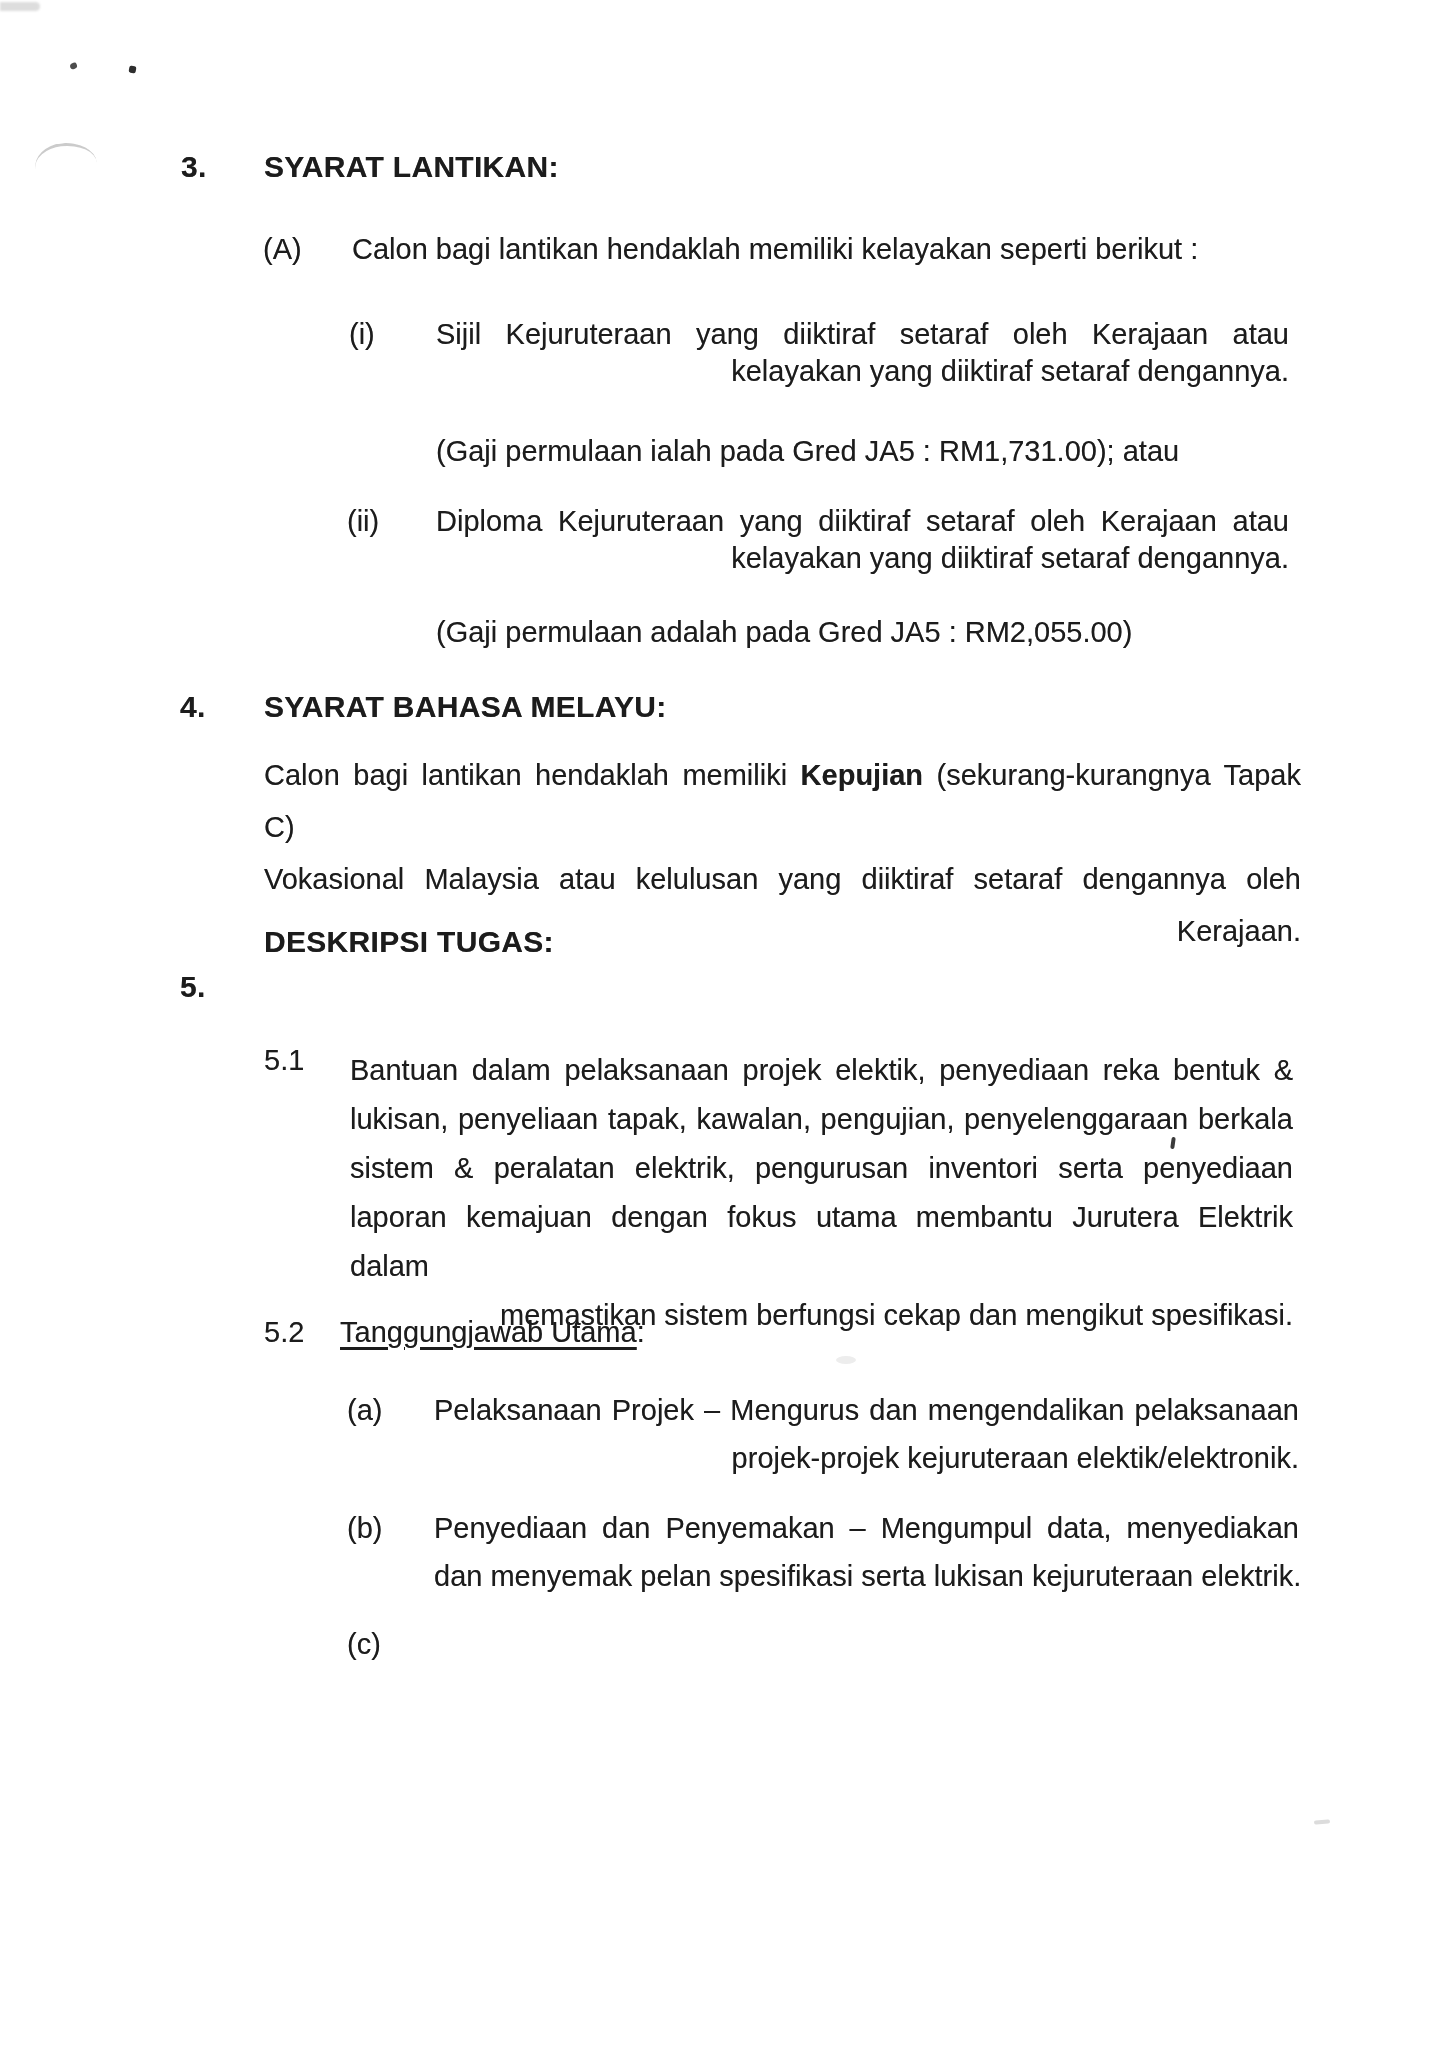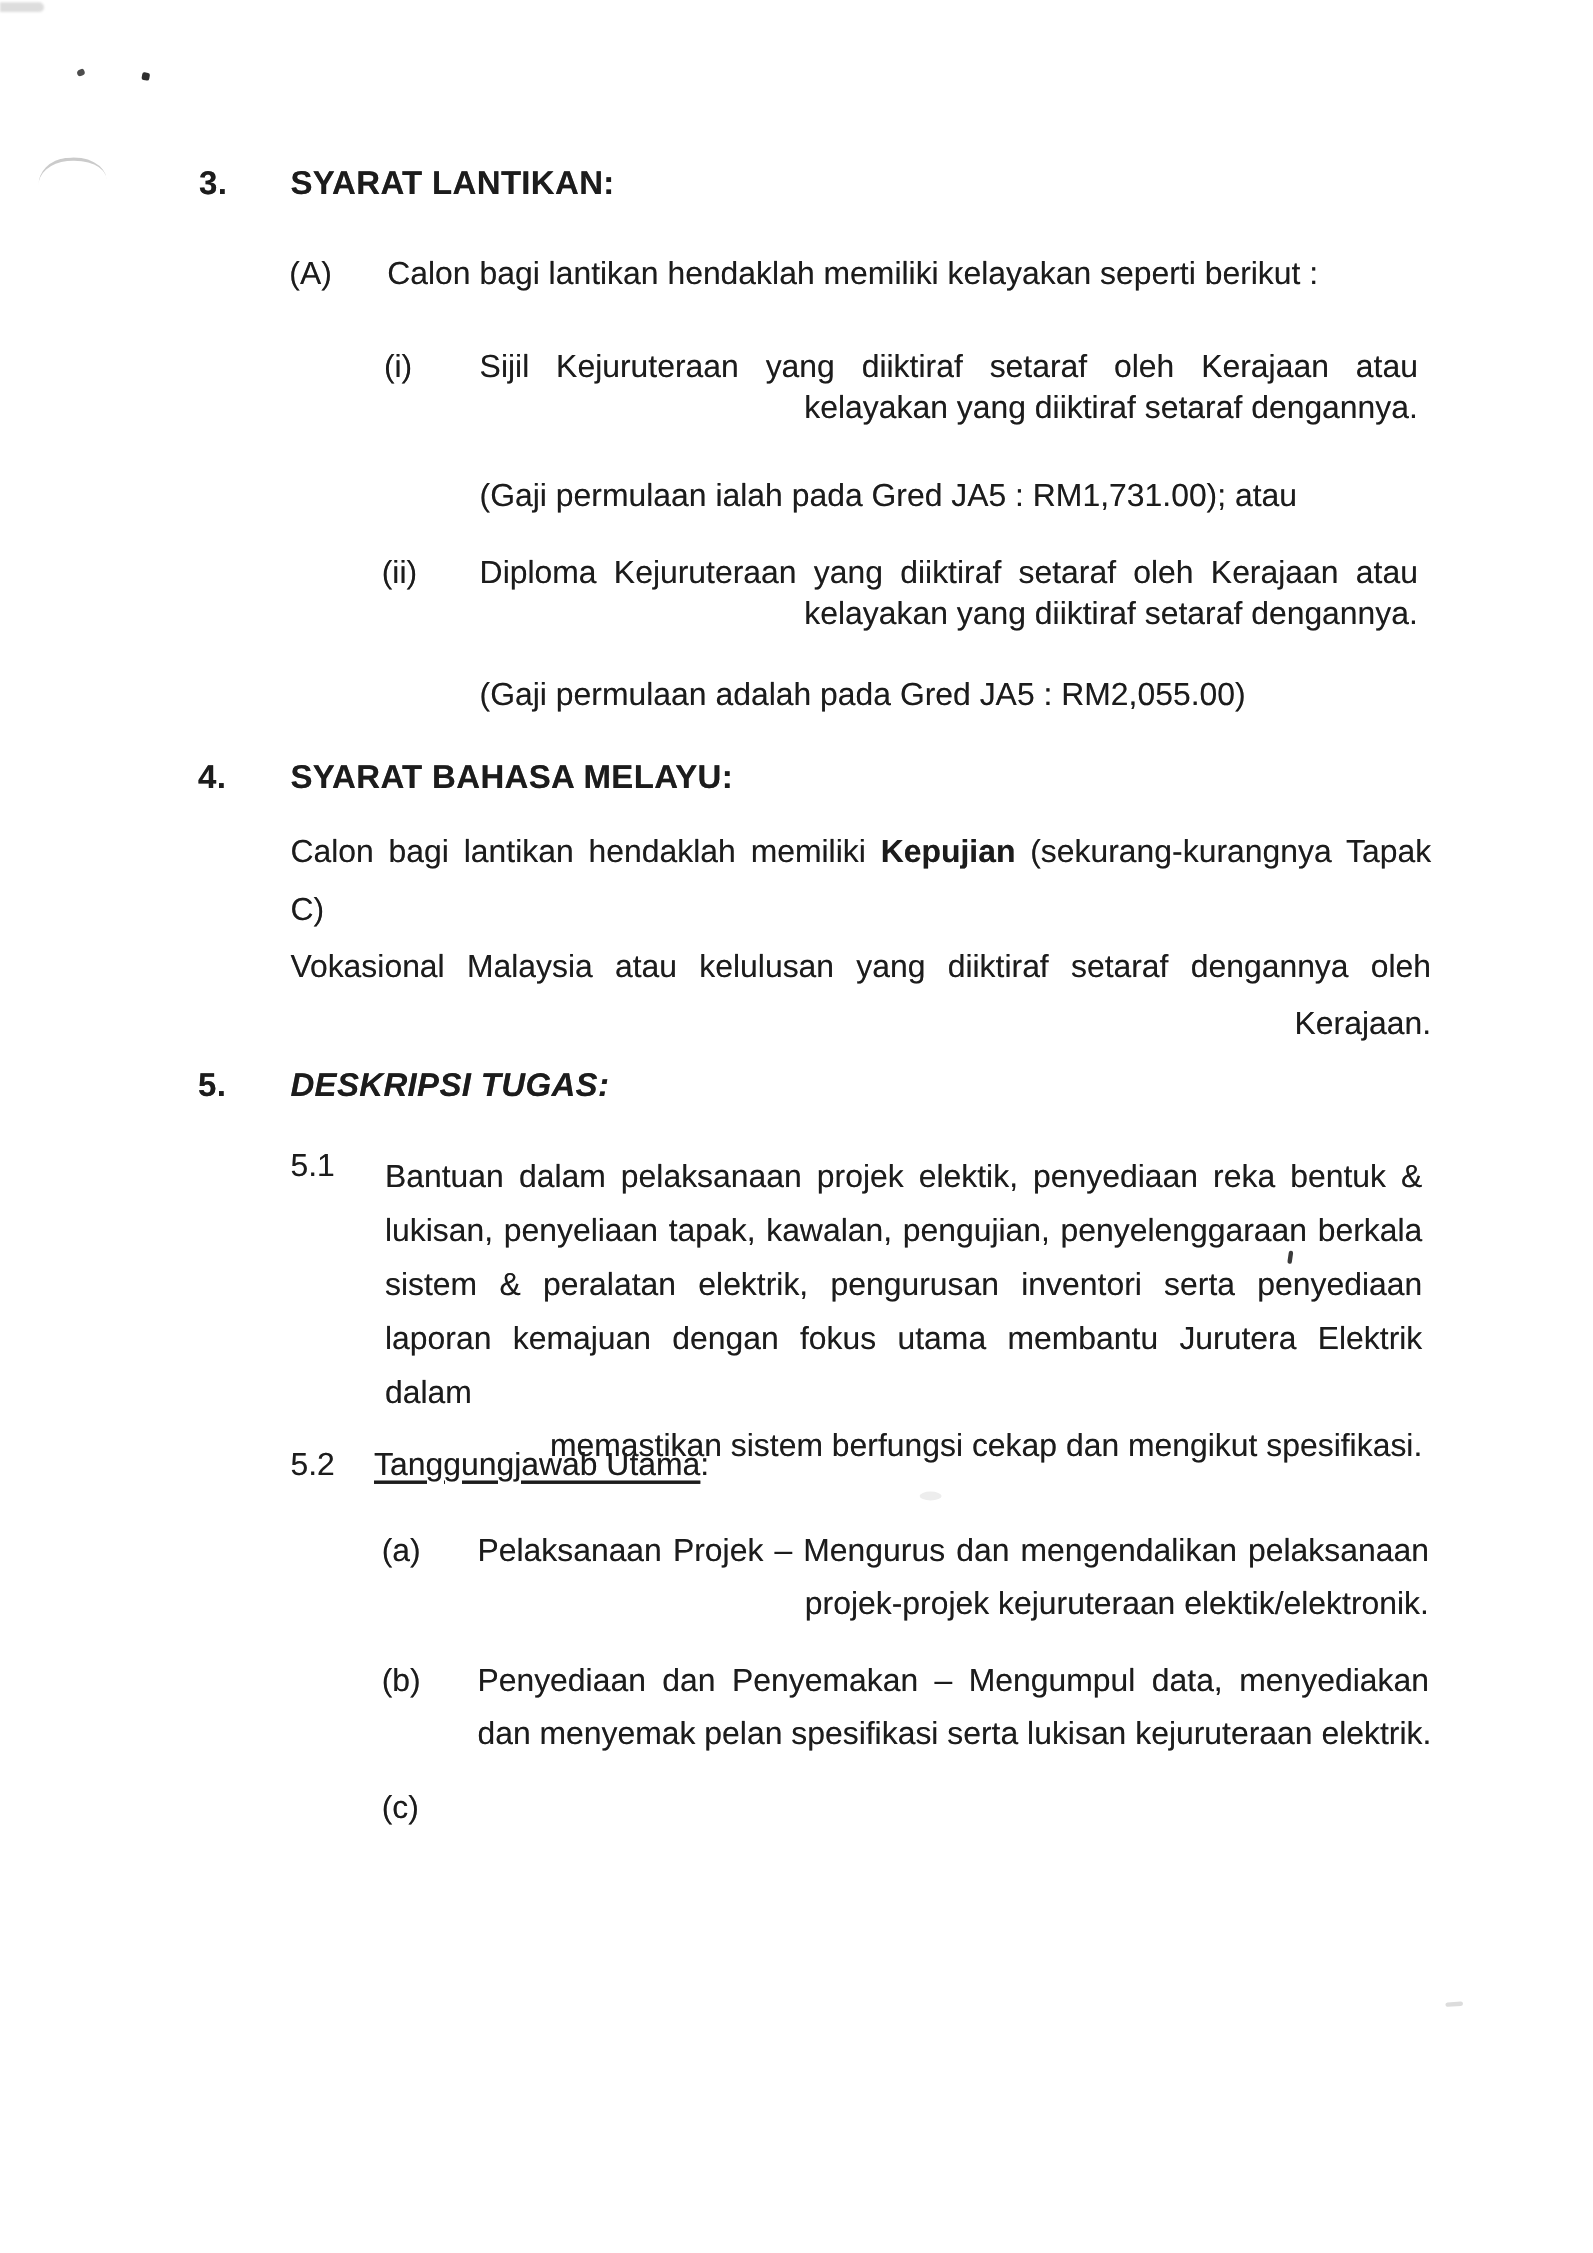--- a/index.html
+++ b/index.html
@@ -110,21 +110,21 @@
   <div class="abs heading" style="left:180px; top:689px;">4.</div>
   <div class="abs heading" style="left:264px; top:689px;">SYARAT BAHASA MELAYU:</div>
 
   <div class="abs para lh52" style="left:264px; top:749px; width:1037px;">
     <span class="jline"><span>Calon bagi lantikan hendaklah memiliki </span><span class="bold">Kepujian</span><span> (sekurang-kurangnya Tapak C)</span></span>
     <span class="jline">Vokasional Malaysia atau kelulusan yang diiktiraf setaraf dengannya oleh</span>
     <span class="lline">Kerajaan.</span>
   </div>
 
   <div class="abs heading" style="left:180px; top:969px;">5.</div>
-  <div class="abs heading" style="left:264px; top:969px;font-style:italic;">DESKRIPSI TUGAS:</div>
+  <div class="abs heading" style="left:264px; top:924px;">DESKRIPSI TUGAS:</div>
 
   <div class="abs body-text lh49" style="left:264px; top:1036px;">5.1</div>
   <div class="abs para lh49" style="left:350px; top:1046px; width:943px;">
     <span class="jline">Bantuan dalam pelaksanaan projek elektik, penyediaan reka bentuk &amp;</span>
     <span class="jline">lukisan, penyeliaan tapak, kawalan, pengujian, penyelenggaraan berkala</span>
     <span class="jline">sistem &amp; peralatan elektrik, pengurusan inventori serta penyediaan</span>
     <span class="jline">laporan kemajuan dengan fokus utama membantu Jurutera Elektrik dalam</span>
     <span class="lline">memastikan sistem berfungsi cekap dan mengikut spesifikasi.</span>
   </div>
 

